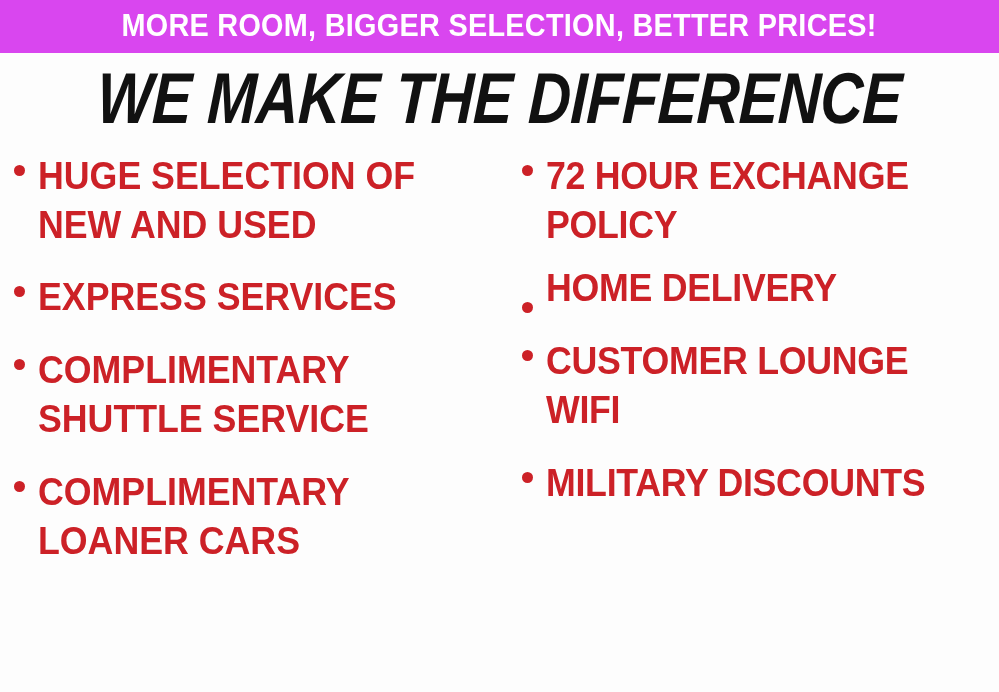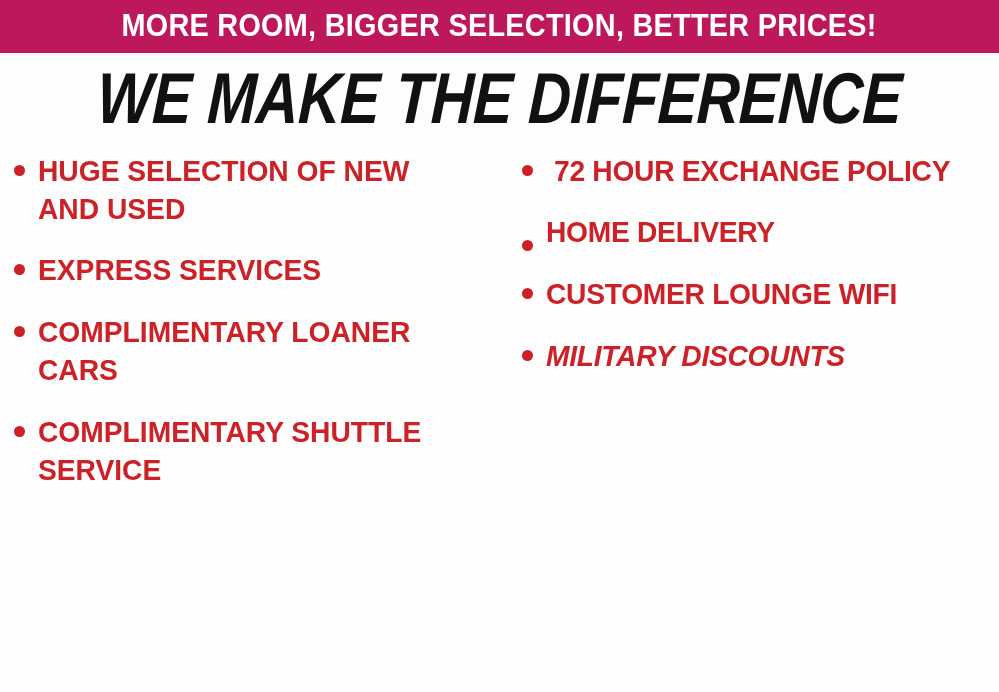--- a/index.html
+++ b/index.html
@@ -14,21 +14,21 @@
     overflow: hidden;
     position: relative;
   }
 
   .ad-banner {
     position: absolute;
     left: 0;
     top: 0;
     width: 999px;
     height: 53px;
-    background: #be185d;
+    background: #d946ef;
     display: flex;
     align-items: center;
     justify-content: center;
     box-sizing: border-box;
   }
   .ad-banner-text {
     color: #ffffff;
     font-family: "Liberation Sans Narrow", "Liberation Sans", sans-serif;
     font-weight: bold;
     font-size: 31px;
@@ -83,22 +83,22 @@
     padding-left: 14px;
     padding-right: 0px;
   }
 
   .feature-item {
     display: flex;
     align-items: flex-start;
     color: #cc2127;
     font-family: "Liberation Sans Narrow", "Liberation Sans", sans-serif;
     font-weight: bold;
-    font-size: 30px;
-    line-height: 38px;
+    font-size: 38px;
+    line-height: 49px;
     margin-bottom: 24px;
   }
   .feature-bullet {
     flex: 0 0 auto;
     width: 11px;
     height: 11px;
     border-radius: 50%;
     background: #cc2127;
     margin-top: 13px;
     margin-right: 13px;
@@ -109,24 +109,24 @@
     transform: scaleX(0.94);
     transform-origin: left center;
     white-space: normal;
   }
 
   .feature-col.left .feature-item:nth-child(1) { margin-bottom: 23px; }
   .feature-col.left .feature-item:nth-child(2) { margin-bottom: 24px; }
   .feature-col.left .feature-item:nth-child(3) { margin-bottom: 24px; }
   .feature-col.left .feature-item:nth-child(4) { margin-bottom: 23px; }
 
-  .feature-col.right .feature-item:nth-child(1) { margin-bottom: 23px; gap: 8px; }
+  .feature-col.right .feature-item:nth-child(1) { margin-bottom: 14px; }
   .feature-col.right .feature-item:nth-child(2) { margin-bottom: 24px; align-items: flex-end; }
   .feature-col.right .feature-item:nth-child(3) { }
-  .feature-col.right .feature-item:nth-child(4) { margin-bottom: 24px; font-style: italic; }
+  .feature-col.right .feature-item:nth-child(4) { margin-bottom: 24px; }
   .feature-col.right .feature-item:nth-child(5) { margin-bottom: 23px; }
   .feature-col.right .feature-label { letter-spacing: -0.3px; }
 </style>
 </head>
 <body>
 
 <div class="ad-banner">
   <div class="ad-banner-text">MORE ROOM, BIGGER SELECTION, BETTER PRICES!</div>
 </div>
 
@@ -140,25 +140,25 @@
     <div class="feature-item">
       <span class="feature-bullet"></span>
       <span class="feature-label">HUGE SELECTION OF NEW AND USED</span>
     </div>
     <div class="feature-item">
       <span class="feature-bullet"></span>
       <span class="feature-label">EXPRESS SERVICES</span>
     </div>
     <div class="feature-item">
       <span class="feature-bullet"></span>
-      <span class="feature-label">COMPLIMENTARY LOANER CARS</span>
+      <span class="feature-label">COMPLIMENTARY SHUTTLE SERVICE</span>
     </div>
     <div class="feature-item">
       <span class="feature-bullet"></span>
-      <span class="feature-label">COMPLIMENTARY SHUTTLE SERVICE</span>
+      <span class="feature-label">COMPLIMENTARY LOANER CARS</span>
     </div>
   </div>
 
   <div class="feature-col right">
     <div class="feature-item">
       <span class="feature-bullet"></span>
       <span class="feature-label">72 HOUR EXCHANGE POLICY</span>
     </div>
     <div class="feature-item">
       <span class="feature-bullet"></span>

